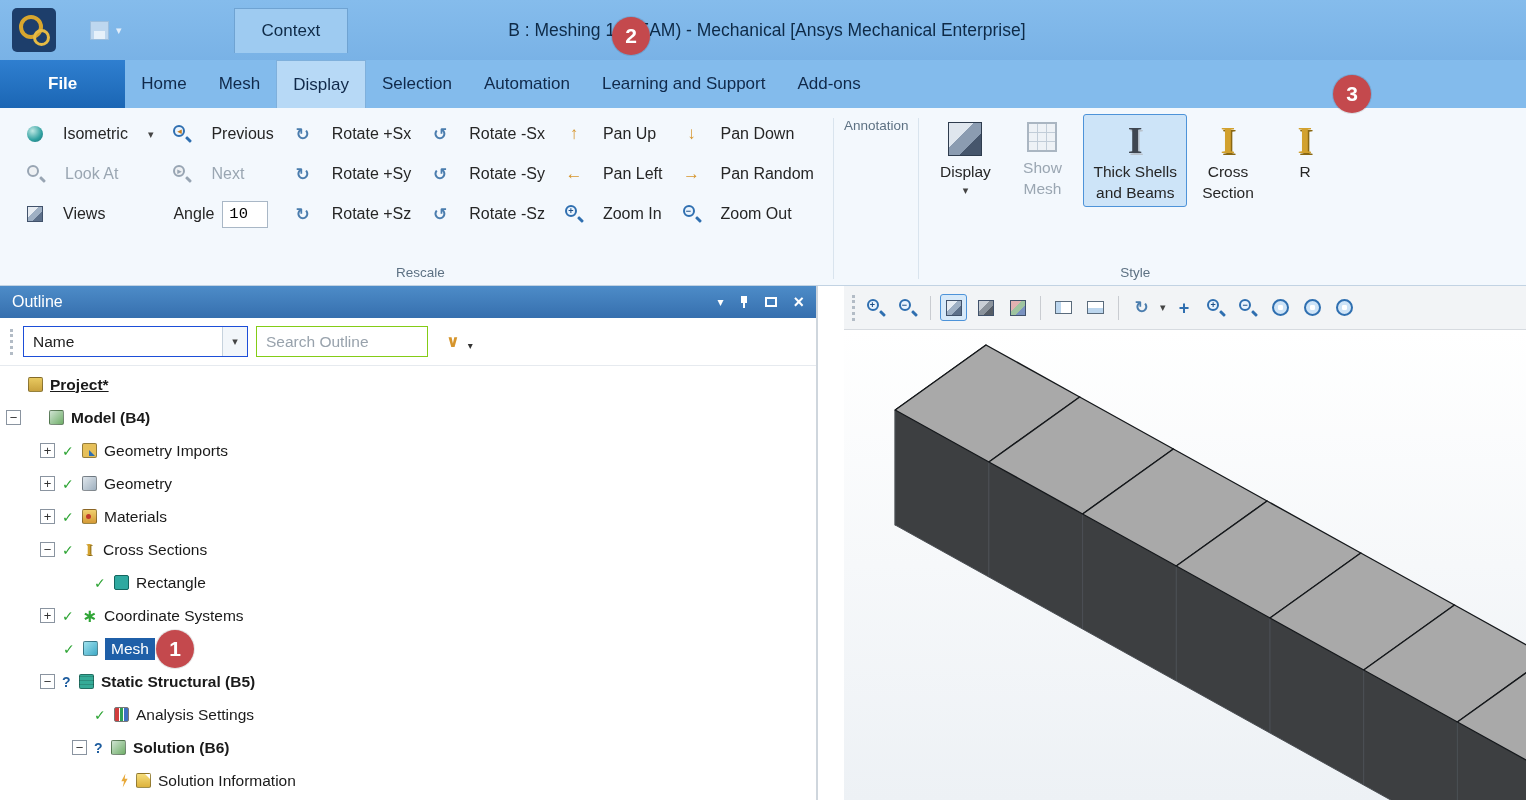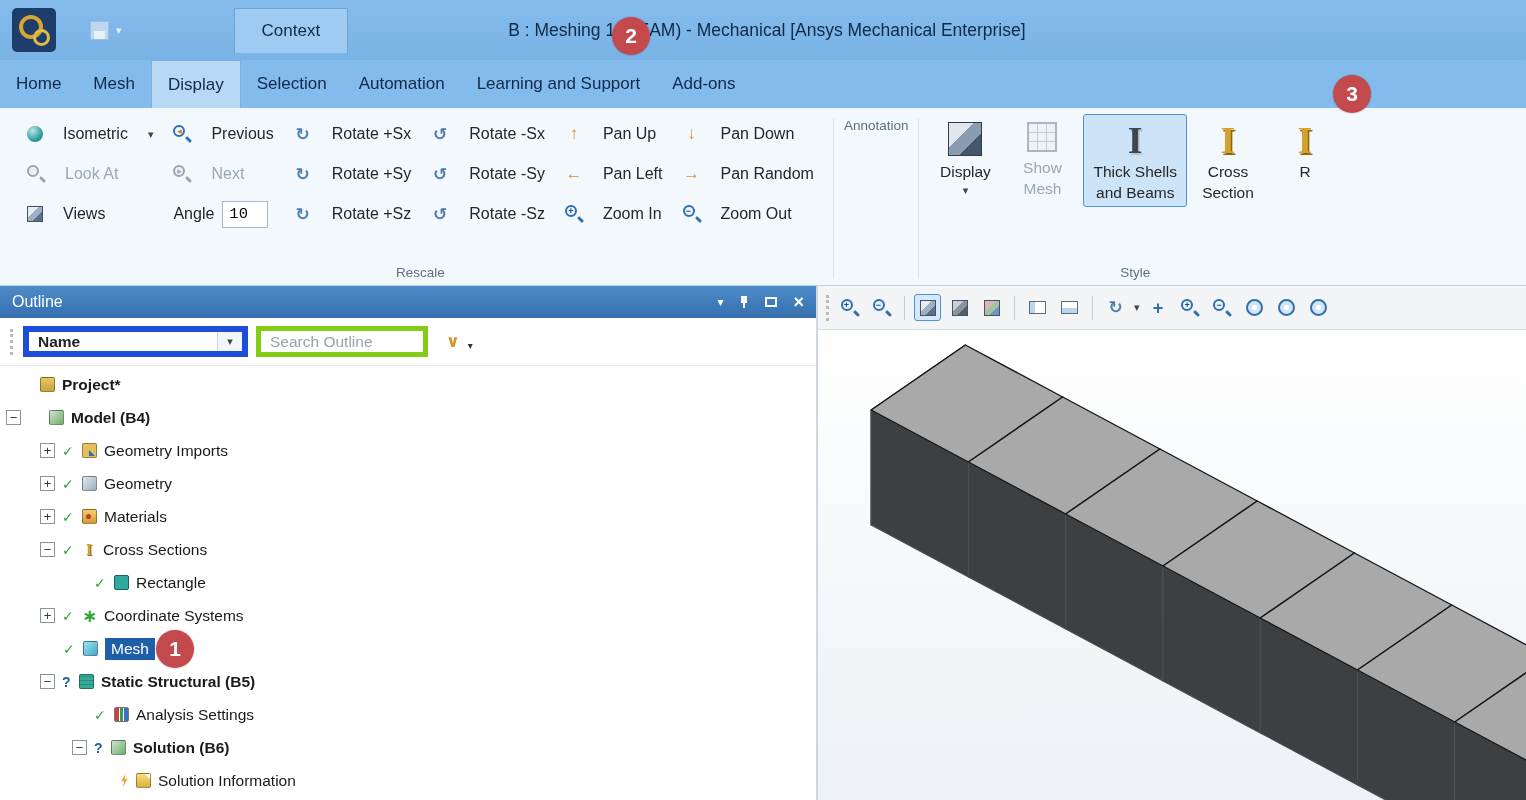--- a/index.html
+++ b/index.html
@@ -70,54 +70,54 @@
     background:linear-gradient(135deg,#dfe6ee 0 38%,#8b9cb1 38% 66%,#46566c 66% 100%);}
   .grid-lg{width:30px;height:30px;border:2px solid #aab6c2;margin-bottom:4px;background:
     repeating-linear-gradient(0deg,transparent 0 8px,#c2cdd8 8px 9px),
     repeating-linear-gradient(90deg,transparent 0 8px,#c2cdd8 8px 9px),#eef2f6;}
   .ibeam-dark,.ibeam-gold{font-family:"Liberation Serif","DejaVu Serif",serif;font-weight:700;
     font-size:38px;line-height:36px;height:38px;}
   .ibeam-dark{color:#3f4650;text-shadow:1.5px 1.5px 0 #b9c2cc;}
   .ibeam-gold{color:#d2a12e;text-shadow:1.5px 1.5px 0 #8a6812;}
 
   
-  .main{display:flex;height:514px;}
+  .main{display:flex;height:514px;gap:26px;}
   .outlinepanel{width:818px;flex:none;display:flex;flex-direction:column;border-right:2px solid #cfd6dd;background:#fff;}
   .oheader{height:32px;background:linear-gradient(#4d8cc8,#366fae);color:#fff;font-size:16px;
     display:flex;align-items:center;padding:0 12px;}
   .ohicons{margin-left:auto;display:flex;align-items:center;gap:16px;}
   .ohicons .hcaret{font-size:12px;}
   .pin{width:10px;height:14px;position:relative;}
   .pin::before{content:"";position:absolute;top:1px;left:2px;width:6px;height:7px;background:#fff;}
   .pin::after{content:"";position:absolute;top:8px;left:4px;width:2px;height:5px;background:#fff;}
   .winbox{width:12px;height:10px;border:2px solid #fff;}
   .xclose{font-size:18px;font-weight:700;line-height:1;}
 
   .otoolbar{height:48px;display:flex;align-items:center;gap:8px;padding:0 10px;background:#fff;border-bottom:1px solid #e6eaef;}
   .grip{height:26px;border-left:3px dotted #b3bcc6;margin-right:2px;}
-  .combo{width:225px;height:31px;border:6px solid #1d4ed8;display:flex;align-items:stretch;background:#fff;font-size:15.5px;color:#222;font-weight:bold;}
+  .combo{width:225px;height:31px;border:1px solid #1d4ed8;display:flex;align-items:stretch;background:#fff;font-size:15.5px;color:#222;}
   .combo .val{flex:1;display:flex;align-items:center;padding:0 9px;}
   .combo .dd{width:25px;display:flex;align-items:center;justify-content:center;border-left:1px solid #c6d2dd;
     color:#444;font-size:11px;background:#f2f6fa;}
-  .searchbox{width:172px;height:31px;border:5px solid #84cc16;padding:0 9px;font-size:15.5px;color:#222;font-family:inherit;}
+  .searchbox{width:172px;height:31px;border:1px solid #84cc16;padding:0 9px;font-size:15.5px;color:#222;font-family:inherit;}
   .searchbox::placeholder{color:#98a2ac;opacity:1;}
   .gold-chev{color:#d6952c;font-weight:700;font-size:17px;margin-left:10px;}
   .tiny-caret{font-size:10px;color:#333;margin-top:8px;}
 
   
   .tree{flex:1;background:#fff;font-size:15.5px;color:#1a1a1a;padding-top:2px;overflow:hidden;}
   .trow{height:33px;display:flex;align-items:center;gap:7px;white-space:nowrap;}
   .b{font-weight:700;}
   .exp{width:15px;height:15px;border:1px solid #8a94a0;background:#fff;color:#333;font-size:13px;
     display:flex;align-items:center;justify-content:center;line-height:1;flex:none;}
   .chk{color:#2fa536;font-weight:700;font-size:14px;width:13px;flex:none;}
   .qm{color:#1d5c9e;font-weight:700;font-size:14px;width:10px;flex:none;}
   .sel{background:#1f5fa8;color:#fff;padding:2px 6px;}
   .sp20{width:14px;flex:none;}
-  .pl-project{padding-left:40px;} .pl-model{padding-left:6px;} .pl-l1{padding-left:40px;}
+  .pl-project{padding-left:28px;text-decoration:underline;} .pl-model{padding-left:6px;} .pl-l1{padding-left:40px;}
   .pl-mesh{padding-left:63px;} .pl-l2{padding-left:94px;} .pl-sol{padding-left:72px;} .pl-l3{padding-left:120px;}
 
   .ti{width:15px;height:15px;border:1px solid rgba(0,0,0,.35);border-radius:2px;flex:none;position:relative;}
   .ti.project{background:linear-gradient(#e8c960,#c9a23e);}
   .ti.model{background:linear-gradient(135deg,#cfe3d2,#6fae68);}
   .ti.geoimp{background:#e6c05a;}
   .ti.geoimp::after{content:"";position:absolute;right:1px;bottom:1px;border-left:6px solid #2f6fb0;border-top:6px solid transparent;}
   .ti.geometry{background:linear-gradient(135deg,#dfe6ec,#9fb0bf);}
   .ti.materials{background:linear-gradient(#f0d070,#d59a35);}
   .ti.materials::after{content:"";position:absolute;left:3px;top:4px;width:5px;height:5px;border-radius:50%;background:#c0392b;}
@@ -163,20 +163,21 @@
   <div class="applogo"></div>
   <div class="qat">
     <span class="saveicon"></span>
     <span class="qcaret">▾</span>
   </div>
   <div class="contexttab">Context</div>
   <div class="titletext">B : Meshing 1 (BEAM) - Mechanical [Ansys Mechanical Enterprise]</div>
 </div>
 
 <div class="tabrow">
+  <div class="tab file">File</div>
   <div class="tab">Home</div>
   <div class="tab">Mesh</div>
   <div class="tab active">Display</div>
   <div class="tab">Selection</div>
   <div class="tab">Automation</div>
   <div class="tab">Learning and Support</div>
   <div class="tab">Add-ons</div>
 </div>
 
 <div class="ribbon">

